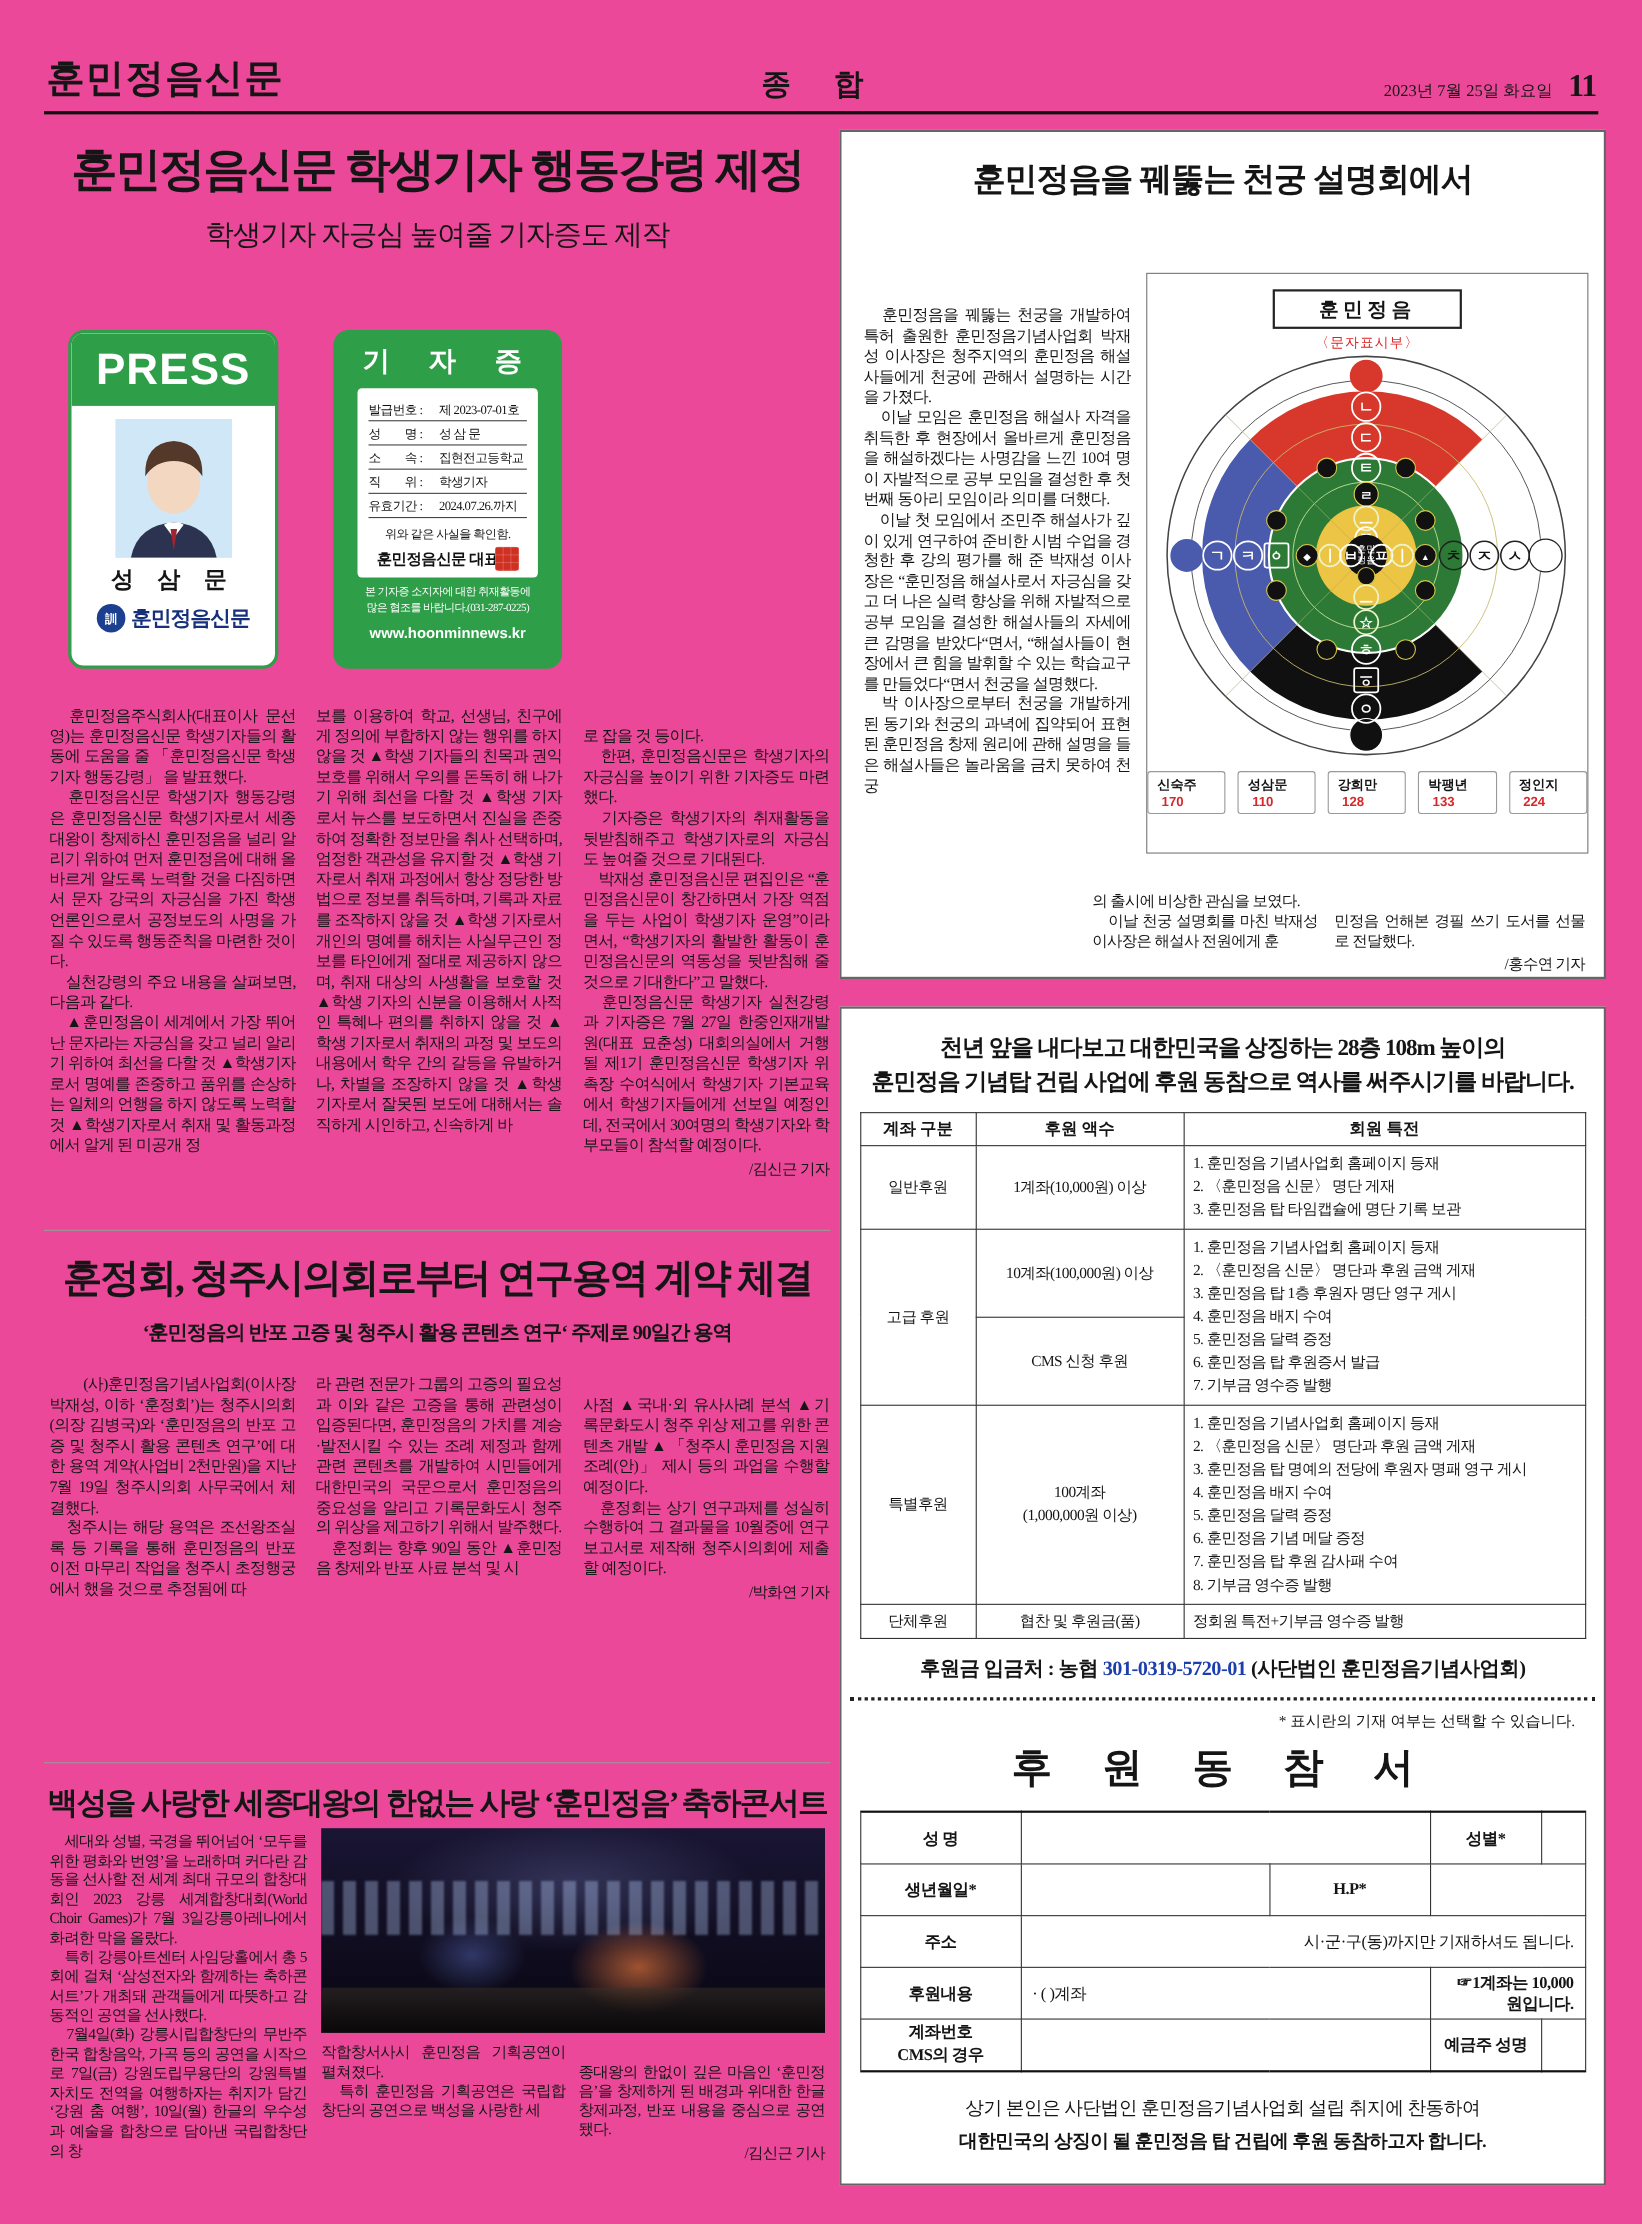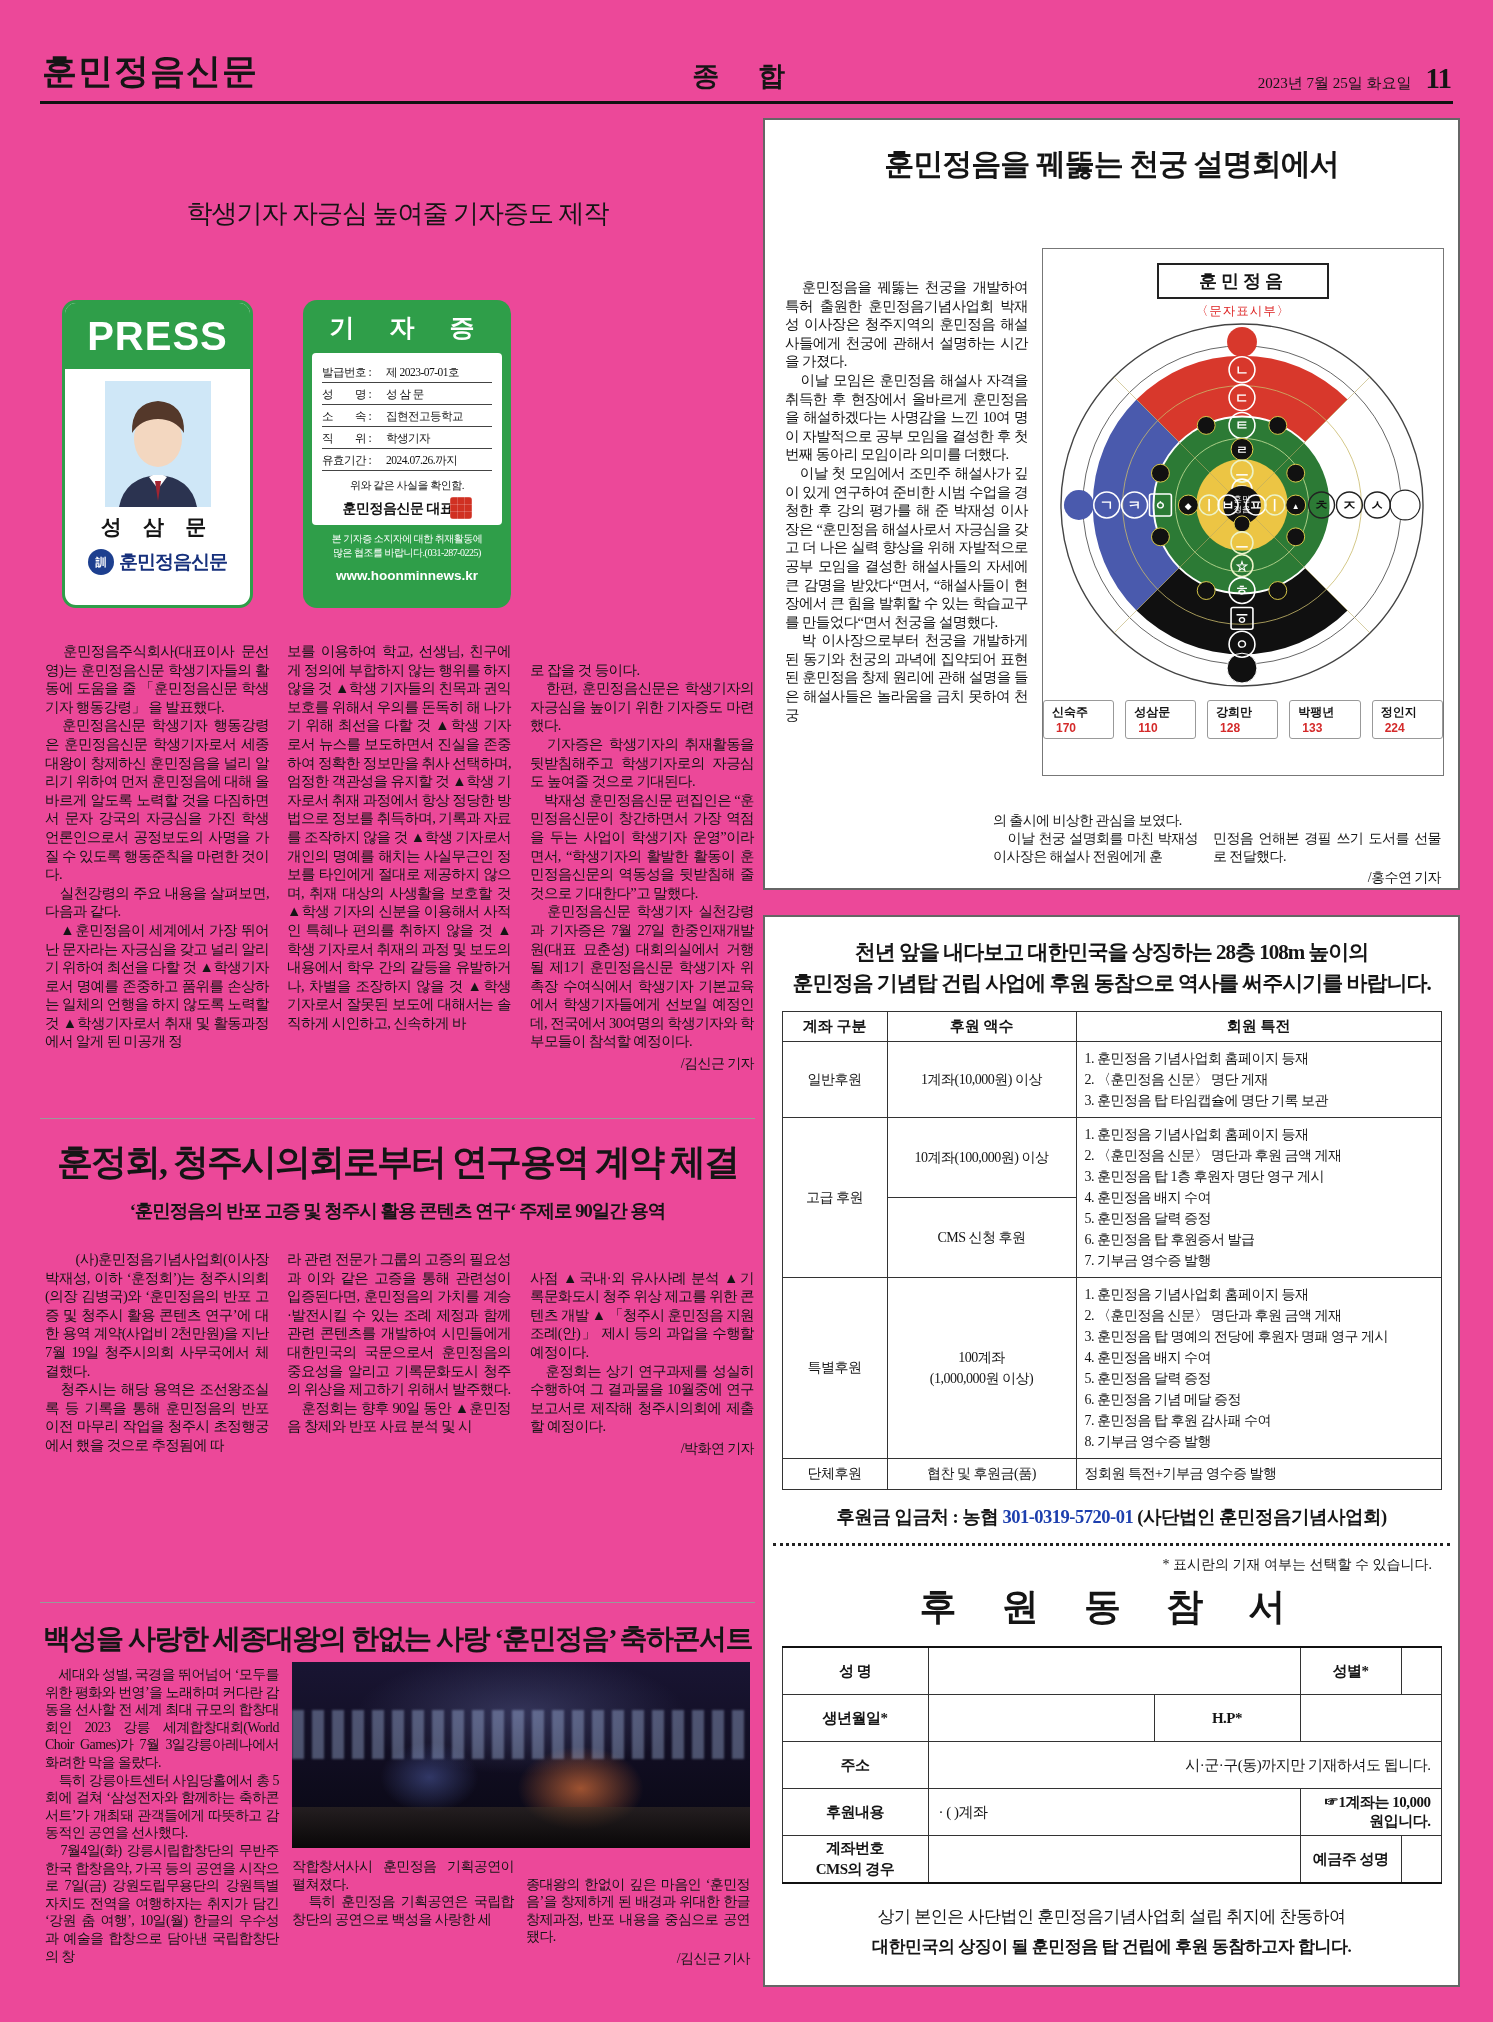--- a/index.html
+++ b/index.html
@@ -26,21 +26,21 @@
               color:#fff;font-family:"Liberation Sans",sans-serif;font-size:40px;font-weight:bold;letter-spacing:1px;}
   .press-photo{width:106px;height:126px;margin:12px auto 6px;display:block;background:#cfe7f7;}
   .press-name{text-align:center;font-size:21px;font-weight:bold;letter-spacing:8px;margin-top:2px;}
   .press-brand{display:flex;align-items:center;justify-content:center;gap:5px;margin-top:8px;}
   .press-brand .logo{width:26px;height:26px;border-radius:50%;background:#1d3f8f;display:flex;align-items:center;justify-content:center;color:#fff;font-size:11px;font-weight:bold;}
   .press-brand .bname{color:#16307c;font-size:19px;font-weight:bold;letter-spacing:-1px;}
   
   .idcard{left:303px;top:300px;width:208px;height:308px;background:#2f9e49;border-radius:14px;
           box-sizing:border-box;overflow:hidden;color:#fff;}
   .id-title{text-align:center;font-size:25px;font-weight:bold;letter-spacing:10px;padding:11px 0 9px;font-family:Liberation Mono, monospace;}
-  .id-panel{background:#fff;color:#111;margin:0 9px;border-radius:4px;padding:8px 10px 6px;}
+  .id-panel{background:#fff;color:#111;margin:0 22px;border-radius:4px;padding:8px 10px 6px;}
   .id-row{display:flex;font-size:11.5px;border-bottom:1px solid #444;padding:3.5px 0 2.5px;letter-spacing:-0.5px;}
   .id-row .l{width:64px;}
   .id-confirm{text-align:center;font-size:11px;margin-top:7px;letter-spacing:-0.5px;}
   .id-issuer{text-align:center;font-size:14px;font-weight:bold;margin-top:4px;letter-spacing:-0.5px;}
   .stamp{display:inline-block;width:22px;height:22px;background:#d03022;border-radius:3px;vertical-align:-6px;margin-left:-4px;
          background-image:linear-gradient(#fff3 1px,transparent 1px),linear-gradient(90deg,#fff3 1px,transparent 1px);background-size:7px 7px;}
   .id-foot{font-size:10px;text-align:center;margin-top:7px;line-height:14px;letter-spacing:-0.5px;}
   .id-url{font-size:13.5px;font-weight:bold;text-align:center;margin-top:8px;font-family:"Liberation Sans",sans-serif;}
   
   .doccard{left:530px;top:300px;width:205px;height:303px;background:#fdfcf8;border:4px double #999;
@@ -106,20 +106,21 @@
 <div class="page">
 
   <div class="abs masthead">훈민정음신문</div>
   <div class="abs section-label">종 합</div>
   <div class="abs dateline">
     <span>2023년 7월 25일 화요일</span>
     <span class="pageno">11</span>
   </div>
   <div class="abs head-rule"></div>
 
+  <div class="abs h-big">훈민정음신문 학생기자 행동강령 제정</div>
   <div class="abs h-sub">학생기자 자긍심 높여줄 기자증도 제작</div>
 
   <div class="abs press">
     <div class="press-head">PRESS</div>
     <svg class="press-photo" viewBox="0 0 106 126">
       <rect width="106" height="126" fill="#cfe7f7"></rect>
       <ellipse cx="53" cy="58" rx="24" ry="28" fill="#f3d7c0"></ellipse>
       <path d="M27 52 Q26 22 53 20 Q80 22 79 52 Q70 38 53 38 Q36 38 27 52 Z" fill="#54382a"></path>
       <path d="M14 126 Q20 96 53 94 Q86 96 92 126 Z" fill="#2b3350"></path>
       <path d="M44 96 L53 108 L62 96 L58 94 L48 94 Z" fill="#fff"></path>

